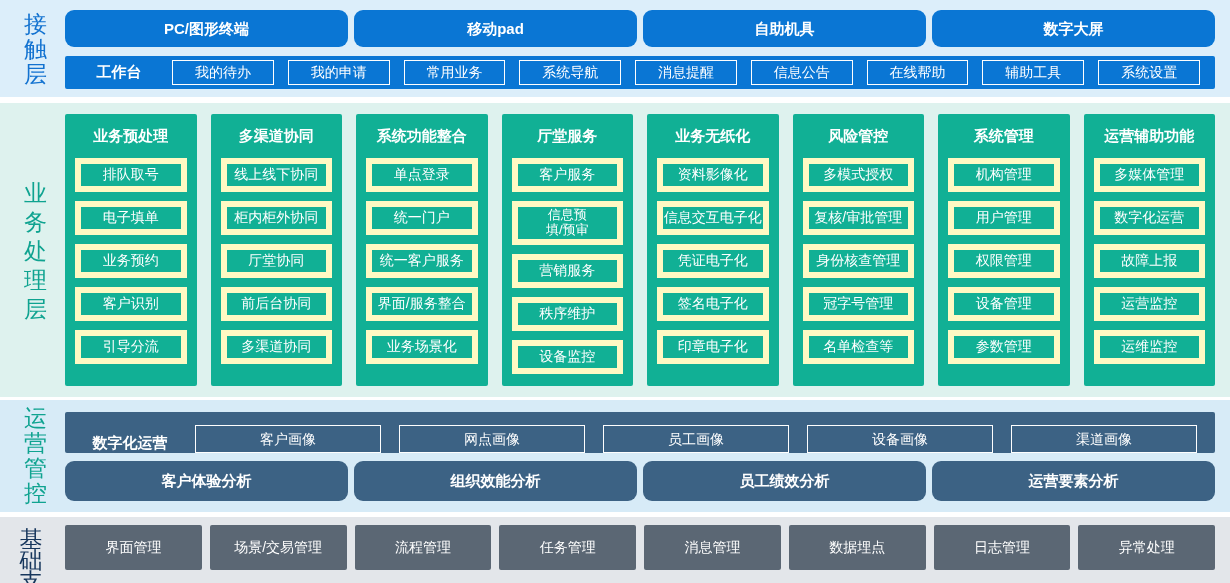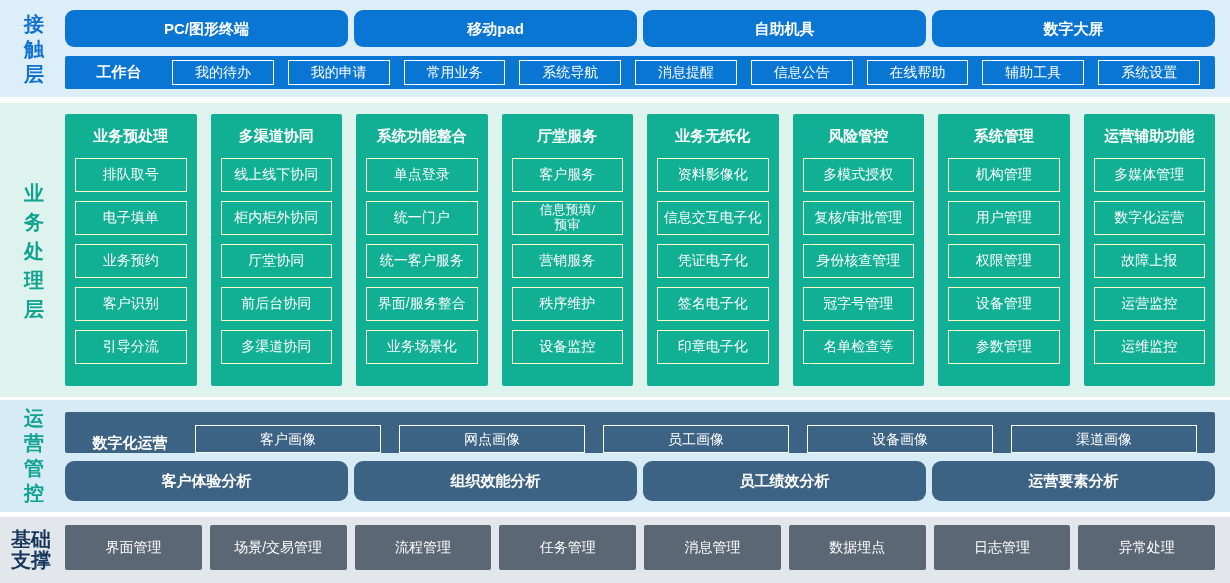--- a/index.html
+++ b/index.html
@@ -5,21 +5,21 @@
   * { margin:0; padding:0; box-sizing:border-box; }
   body { background:#ffffff; font-family:"Liberation Sans","DejaVu Sans",sans-serif; }
   .stage { position:relative; width:1230px; height:583px; background:#ffffff; overflow:hidden; }
 
   .band { position:absolute; left:0; width:1230px; }
   .band-contact    { top:0;     height:97px;  background:#dceefa; }
   .band-business   { top:103px; height:294px; background:#def2ee; }
   .band-ops        { top:400px; height:112px; background:#d7ebf7; }
   .band-foundation { top:517px; height:66px;  background:#e3e6ea; }
 
-  .vlabel { position:absolute; font-weight:bold; font-size:20px; text-align:center;
+  .vlabel { position:absolute; font-weight:normal; font-size:23px; text-align:center;
             width:18px; word-break:break-all; }
   .band-contact .vlabel    { left:24px; top:12px; line-height:25px; color:#1272d0; }
   .band-business .vlabel   { left:24px; top:76px; line-height:29px; color:#0fa390; }
   .band-ops .vlabel        { left:24px; top:6px;  line-height:25px; color:#0fa390; }
   .band-foundation .vlabel { left:11px; top:12px; width:40px; line-height:21px; color:#16365c; }
 
   .content { position:absolute; left:65px; width:1150px; top:0; }
 
   
   .terminal-row { display:flex; gap:6px; margin-top:10px; }
@@ -29,21 +29,21 @@
                    margin-top:9px; border-radius:2px; padding:4px 8px; }
   .wb-label { width:92px; text-align:center; color:#fff; font-weight:bold; font-size:15px; }
   .wb-btn { flex:1; height:25px; line-height:23px; border:1px solid #fefefe; margin:0 7px;
             color:#fff; font-size:14px; text-align:center; cursor:pointer; }
 
   
   .columns { position:absolute; left:65px; top:11px; width:1150px; display:flex; gap:14px; }
   .col { flex:1; background:#11b095; border-radius:2px; padding:7px 10px 2px; height:272px; }
   .col-title { color:#fff; font-weight:bold; font-size:15px; text-align:center;
                height:30px; line-height:30px; margin-bottom:7px; white-space:nowrap; }
-  .col-item { height:34px; border:1px solid #fef9c3; color:#fff; font-size:14px;
+  .col-item { height:34px; border:6px solid #fef9c3; color:#fff; font-size:14px;
               display:flex; align-items:center; justify-content:center; text-align:center;
               margin-bottom:9px; cursor:pointer; }
   .col-item.two-line { font-size:13px; line-height:1.12; padding:16px 22px; word-break:break-all; }
 
   
   .ops-content { position:absolute; left:65px; top:12px; width:1150px; }
   .digital-bar { display:flex; align-items:flex-end; height:41px; background:#3c6284;
                  border-radius:2px; padding:0 9px; }
   .digital-label { width:112px; text-align:center; color:#fff; font-weight:bold; font-size:15px; }
   .digital-btn { flex:1; height:28px; line-height:26px; border:1px solid #fefefe; margin:0 9px;

